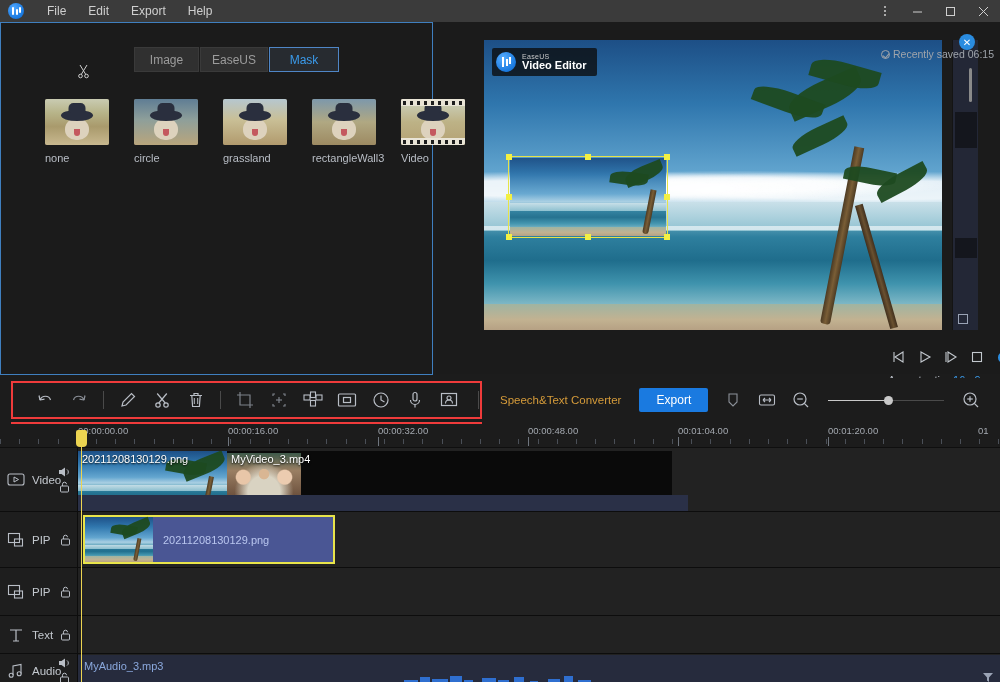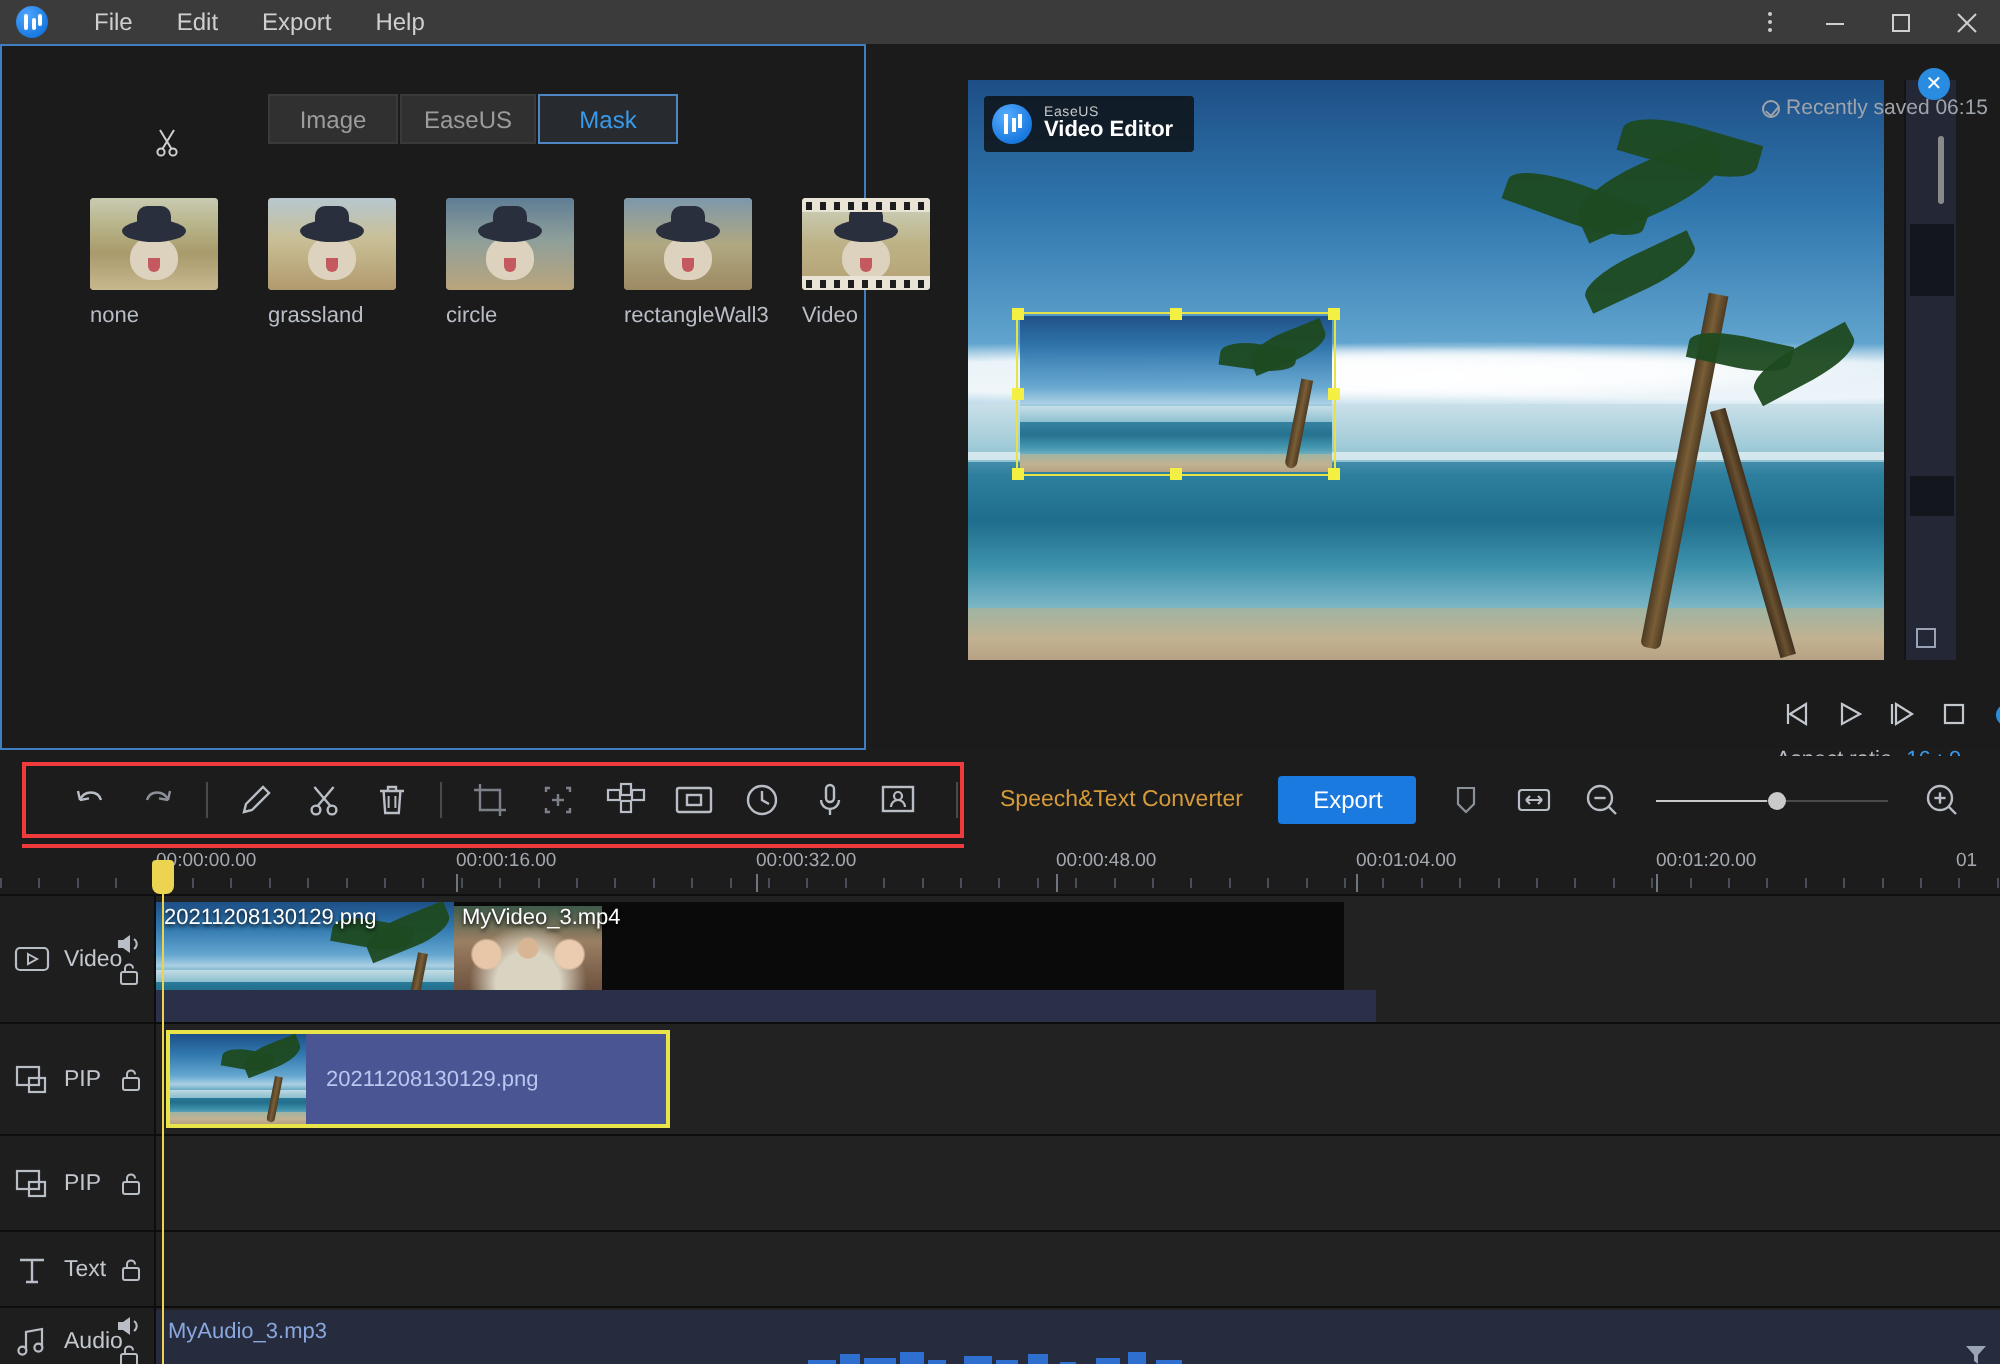--- a/index.html
+++ b/index.html
@@ -387,36 +387,36 @@
       <div class="mask-cell">
         <div class="mask-thumb">
           <div class="dogbg"></div>
             <div class="dog-head"></div>
             <div class="dog-hat"></div>
             <div class="dog-tongue"></div>
         </div>
         <div class="mask-label">none</div>
       </div>
       <div class="mask-cell">
+        <div class="mask-thumb thumb-circle">
+          <div class="dogbg"></div>
+            <div class="dog-head"></div>
+            <div class="dog-hat"></div>
+            <div class="dog-tongue"></div>
+        </div>
+        <div class="mask-label">circle</div>
+      </div>
+      <div class="mask-cell">
         <div class="mask-thumb thumb-grass">
           <div class="dogbg"></div>
             <div class="dog-head"></div>
             <div class="dog-hat"></div>
             <div class="dog-tongue"></div>
         </div>
         <div class="mask-label">grassland</div>
-      </div>
-      <div class="mask-cell">
-        <div class="mask-thumb thumb-circle">
-          <div class="dogbg"></div>
-            <div class="dog-head"></div>
-            <div class="dog-hat"></div>
-            <div class="dog-tongue"></div>
-        </div>
-        <div class="mask-label">circle</div>
       </div>
       <div class="mask-cell">
         <div class="mask-thumb thumb-rect">
           <div class="dogbg"></div>
             <div class="dog-head"></div>
             <div class="dog-hat"></div>
             <div class="dog-tongue"></div>
         </div>
         <div class="mask-label">rectangleWall3</div>
       </div>

